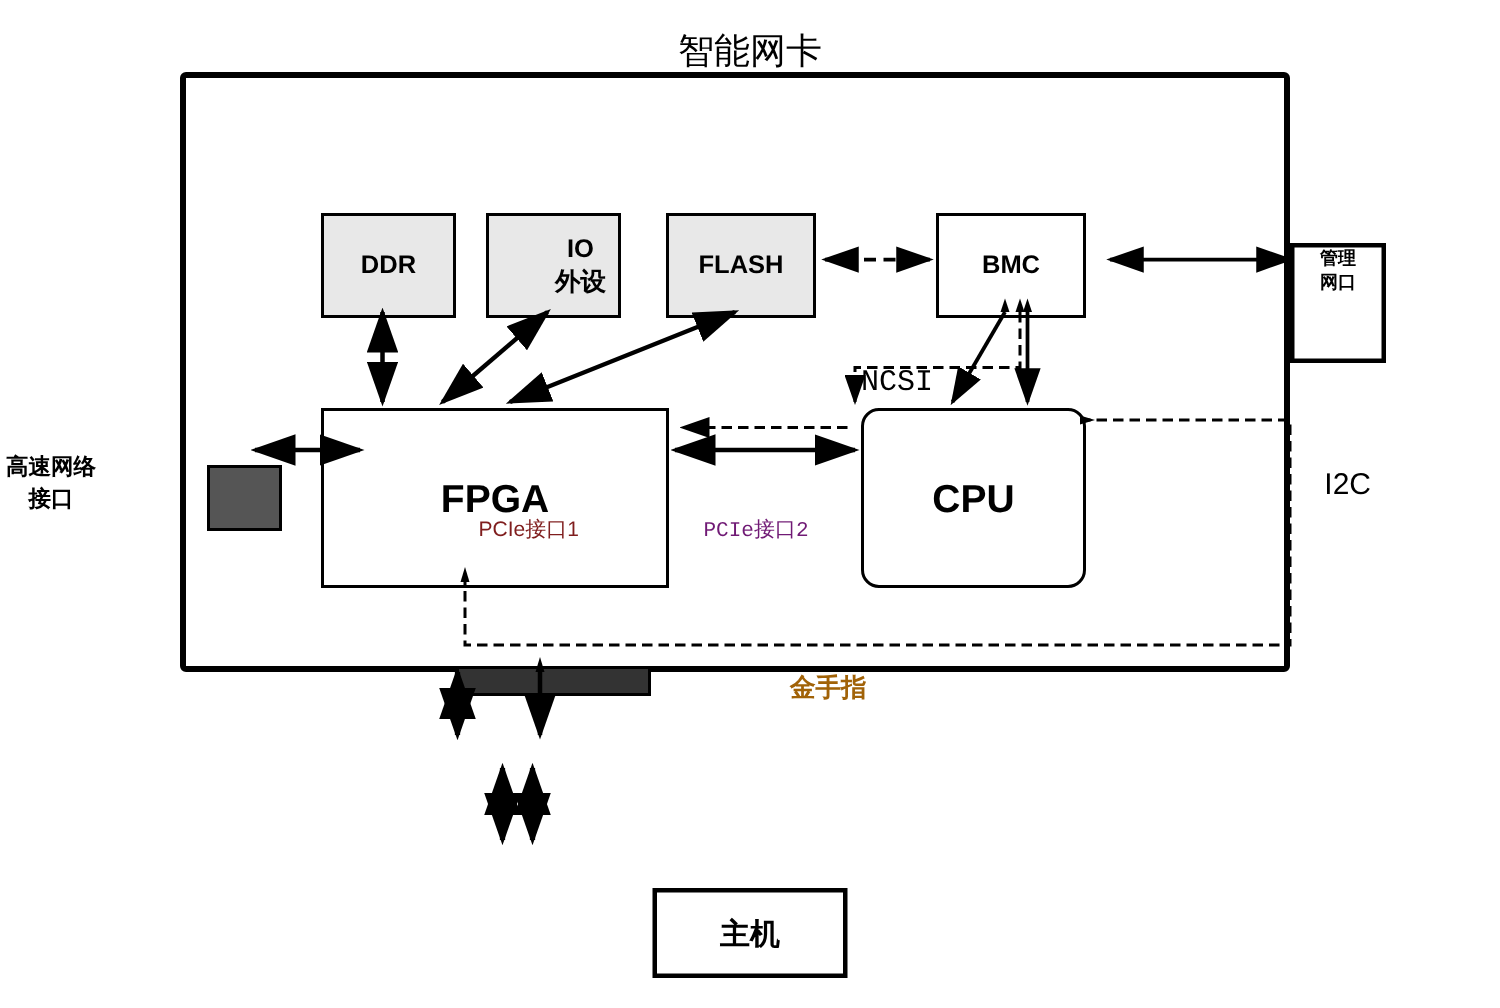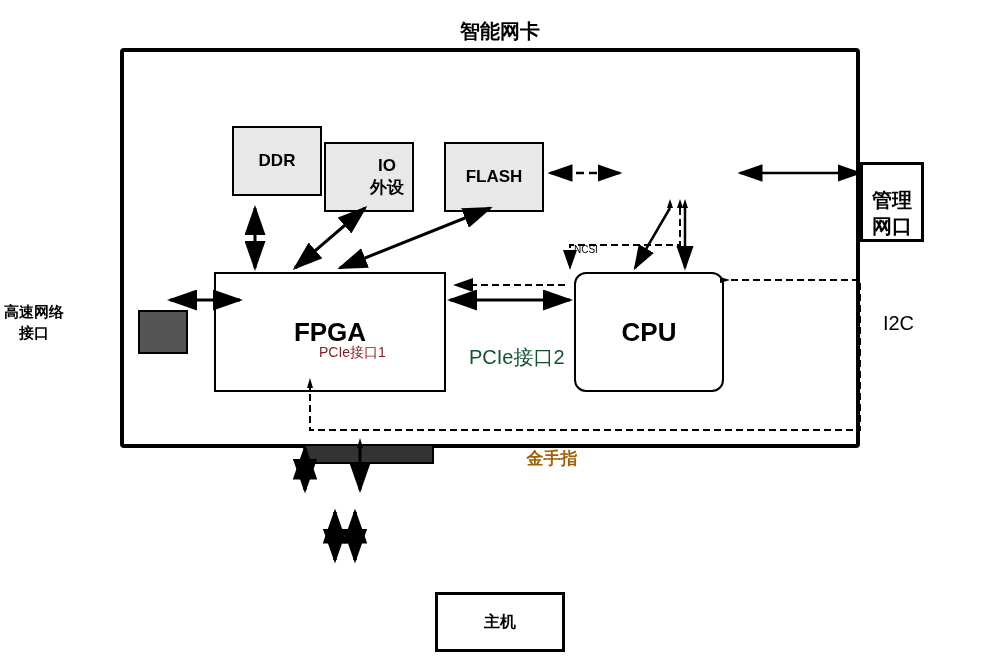--- a/index.html
+++ b/index.html
@@ -17,22 +17,22 @@
       width: 1000px;
       height: 672px;
     }
 
     
     .title {
       position: absolute;
       top: 18px;
       left: 50%;
       transform: translateX(-50%);
-      font-size: 20px;
-      font-weight: bold;
+      font-size: 24px;
+      font-weight: normal;
       color: #000;
       white-space: nowrap;
     }
 
     
     .nic-board {
       position: absolute;
       top: 48px;
       left: 120px;
       width: 740px;
@@ -45,24 +45,24 @@
     
     .mgmt-port {
       position: absolute;
       top: 110px;
       right: -68px;
       width: 64px;
       height: 80px;
       border: 3px solid #000;
       background: #fff;
       display: flex;
-      align-items: flex-end;
+      align-items: flex-start;
       justify-content: center;
       text-align: center;
-      font-size: 20px;
+      font-size: 12px;
       font-weight: bold;
       line-height: 1.3;
       z-index: 10;
     }
 
     
     .highspeed-port {
       position: absolute;
       top: 230px;
       left: -130px;
@@ -91,25 +91,24 @@
       text-align: center;
       color: #000;
     }
 
     .comp-box.white-bg {
       background: #fff;
     }
 
     
     .ddr-box {
-      top: 74px;
+      top: 90px;
       left: 90px;
       width: 90px;
       height: 70px;
-      margin-left: 18px;
     }
 
     
     .io-box {
       top: 90px;
       left: 200px;
       width: 90px;
       height: 70px;
     }
 
@@ -166,31 +165,33 @@
       left: 195px;
       font-size: 14px;
       color: #7f1d1d;
     }
 
     
     .pcie2-label {
       position: absolute;
       top: 292px;
       left: 345px;
-      font-size: 20px;
-      color: #14532d;
+      font-size: 14px;
+      color: #701a75;
+      font-family: Liberation Mono, monospace;
     }
 
     
     .ncsi-label {
       position: absolute;
       top: 192px;
       left: 450px;
-      font-size: 10px;
-      color: #000;
+      font-size: 20px;
+      color: #000;
+      font-family: Liberation Mono, monospace;
     }
 
     
     .i2c-label {
       position: absolute;
       top: 260px;
       right: -58px;
       font-size: 20px;
       color: #000;
     }
@@ -222,21 +223,21 @@
       bottom: 20px;
       left: 50%;
       transform: translateX(-50%);
       width: 130px;
       height: 60px;
       border: 3px solid #000;
       background: #fff;
       display: flex;
       align-items: center;
       justify-content: center;
-      font-size: 16px;
+      font-size: 20px;
       font-weight: bold;
     }
 
     
     .arrows-svg {
       position: absolute;
       top: 0;
       left: 0;
       width: 1000px;
       height: 672px;
@@ -269,20 +270,23 @@
 
     <div class="comp-box io-box">
       <span style="white-space:pre-line; text-align:center;margin-left:36px;">IO
 外设</span>
     </div>
 
     <div class="comp-box flash-box">
       <span>FLASH</span>
     </div>
 
+    <div class="comp-box bmc-box white-bg">
+      <span>BMC</span>
+    </div>
 
     <div class="comp-box fpga-box white-bg">
       <span>FPGA</span>
     </div>
 
     <div class="comp-box cpu-box white-bg">
       <span>CPU</span>
     </div>
 
     <div class="pcie1-label">PCIe接口1</div>

